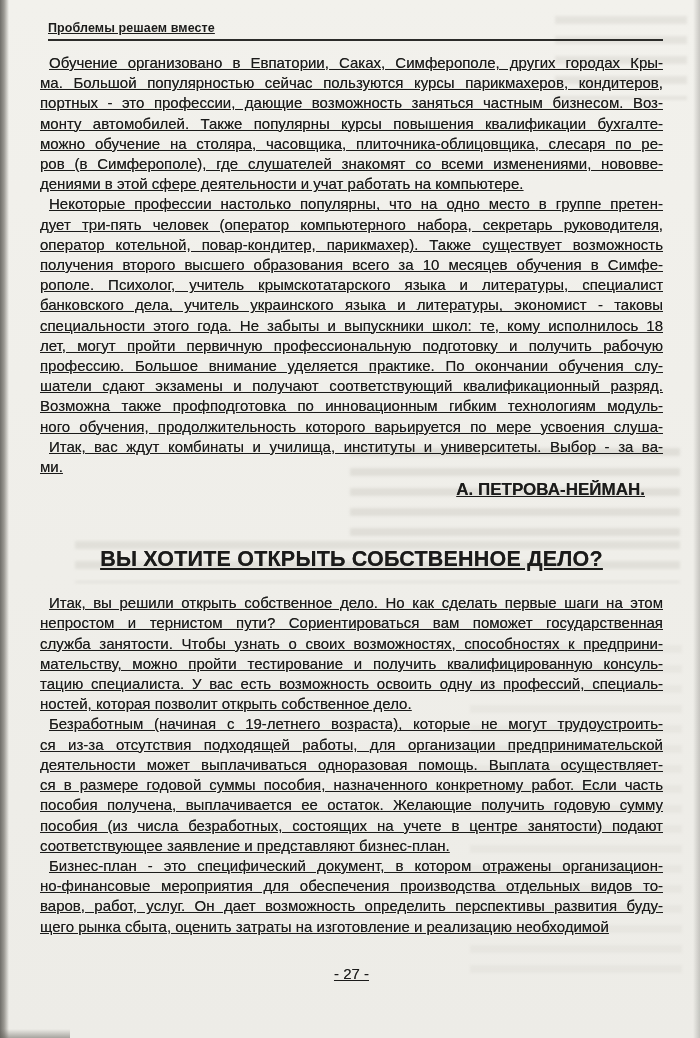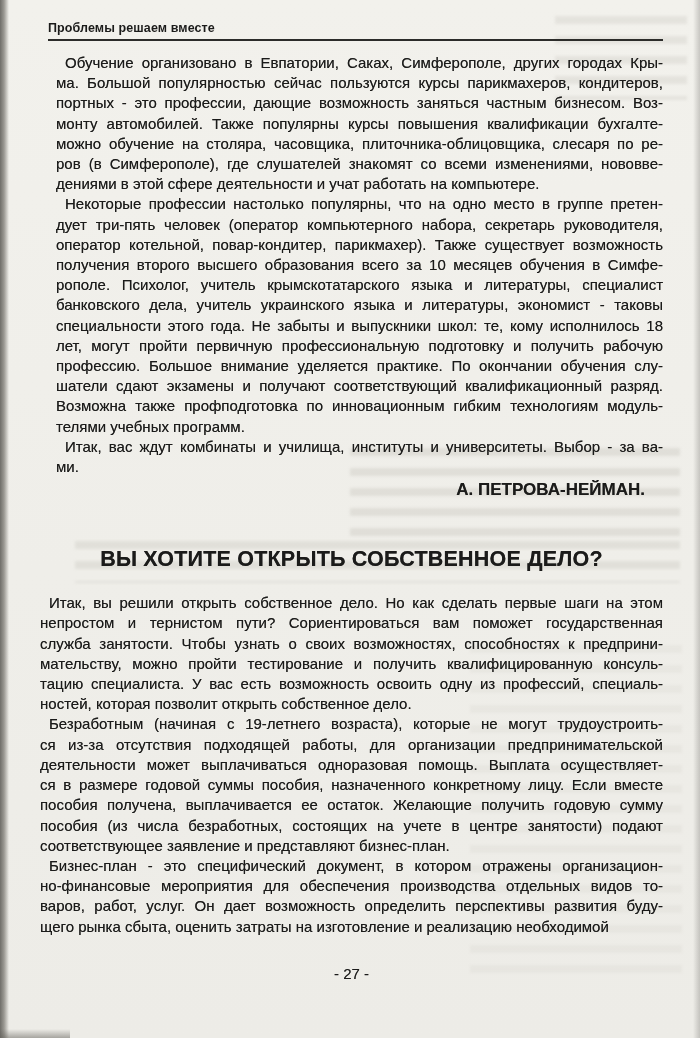--- a/index.html
+++ b/index.html
@@ -29,29 +29,29 @@
     background:repeating-linear-gradient(180deg,
       rgba(166,163,153,.5) 0px, rgba(166,163,153,.5) 8px,
       rgba(0,0,0,0) 8px, rgba(0,0,0,0) 20px);
   }
   .ghost.g1 { left:350px; top:448px; width:330px; height:92px; opacity:.42; }
   .ghost.g2 { left:75px;  top:541px; width:605px; height:42px; opacity:.38; }
   .ghost.g3 { left:555px; top:16px;  width:132px; height:84px; opacity:.35; }
   .ghost.g4 { left:470px; top:645px; width:212px; height:332px; opacity:.18; }
 
   
-  .content { position:absolute; left:40px; right:37px; top:21px; z-index:2; }
+  .content { position:absolute; left:40px; right:37px; top:21px; z-index:2;text-decoration:underline; }
 
   .header-label {
     font-size:12.5px; font-weight:700; line-height:15px; padding-left:8px;
     letter-spacing:.1px;
   }
   .header-rule { border:0; border-top:2px solid #2c2c2a; margin:3px 0 0 8px; }
 
-  .article1 { margin-top:12px;margin-left:16px; }
+  .article1 { margin-top:12px; }
   .article2 { margin-top:21px; }
 
   .para { margin:0; }
   .line {
     font-size:15px; line-height:20.2px; white-space:nowrap; overflow:hidden;
     text-align:justify; text-align-last:justify;
     text-shadow:0 0 .5px rgba(20,20,18,.65);
   }
   .line.last { text-align-last:left; }
   .para .line:first-child { text-indent:9px; }
@@ -103,21 +103,21 @@
           <div class="line">дует три-пять человек (оператор компьютерного набора, секретарь руководителя,</div>
           <div class="line">оператор котельной, повар-кондитер, парикмахер). Также существует возможность</div>
           <div class="line">получения второго высшего образования всего за 10 месяцев обучения в Симфе-</div>
           <div class="line">рополе. Психолог, учитель крымскотатарского языка и литературы, специалист</div>
           <div class="line">банковского дела, учитель украинского языка и литературы, экономист - таковы</div>
           <div class="line">специальности этого года. Не забыты и выпускники школ: те, кому исполнилось 18</div>
           <div class="line">лет, могут пройти первичную профессиональную подготовку и получить рабочую</div>
           <div class="line">профессию. Большое внимание уделяется практике. По окончании обучения слу-</div>
           <div class="line">шатели сдают экзамены и получают соответствующий квалификационный разряд.</div>
           <div class="line">Возможна также профподготовка по инновационным гибким технологиям модуль-</div>
-          <div class="line last">телями учебных программ.</div>
+          <div class="line">ного обучения, продолжительность которого варьируется по мере усвоения слуша-</div>
         </div>
         <div class="para">
           <div class="line">Итак, вас ждут комбинаты и училища, институты и университеты. Выбор - за ва-</div>
           <div class="line last">ми.</div>
         </div>
       </div>
 
     <div class="signature">А. ПЕТРОВА-НЕЙМАН.</div>
 
     <div class="headline2">ВЫ ХОТИТЕ ОТКРЫТЬ СОБСТВЕННОЕ ДЕЛО?</div>
@@ -128,21 +128,21 @@
           <div class="line">непростом и тернистом пути? Сориентироваться вам поможет государственная</div>
           <div class="line">служба занятости. Чтобы узнать о своих возможностях, способностях к предприни-</div>
           <div class="line">мательству, можно пройти тестирование и получить квалифицированную консуль-</div>
           <div class="line">тацию специалиста. У вас есть возможность освоить одну из профессий, специаль-</div>
           <div class="line last">ностей, которая позволит открыть собственное дело.</div>
         </div>
         <div class="para">
           <div class="line">Безработным (начиная с 19-летнего возраста), которые не могут трудоустроить-</div>
           <div class="line">ся из-за отсутствия подходящей работы, для организации предпринимательской</div>
           <div class="line">деятельности может выплачиваться одноразовая помощь. Выплата осуществляет-</div>
-          <div class="line">ся в размере годовой суммы пособия, назначенного конкретному лицу. Если вместе</div>
+          <div class="line">ся в размере годовой суммы пособия, назначенного конкретному работ. Если часть</div>
           <div class="line">пособия получена, выплачивается ее остаток. Желающие получить годовую сумму</div>
           <div class="line">пособия (из числа безработных, состоящих на учете в центре занятости) подают</div>
           <div class="line last">соответствующее заявление и представляют бизнес-план.</div>
         </div>
         <div class="para">
           <div class="line">Бизнес-план - это специфический документ, в котором отражены организацион-</div>
           <div class="line">но-финансовые мероприятия для обеспечения производства отдельных видов то-</div>
           <div class="line">варов, работ, услуг. Он дает возможность определить перспективы развития буду-</div>
           <div class="line last">щего рынка сбыта, оценить затраты на изготовление и реализацию необходимой</div>
         </div>

